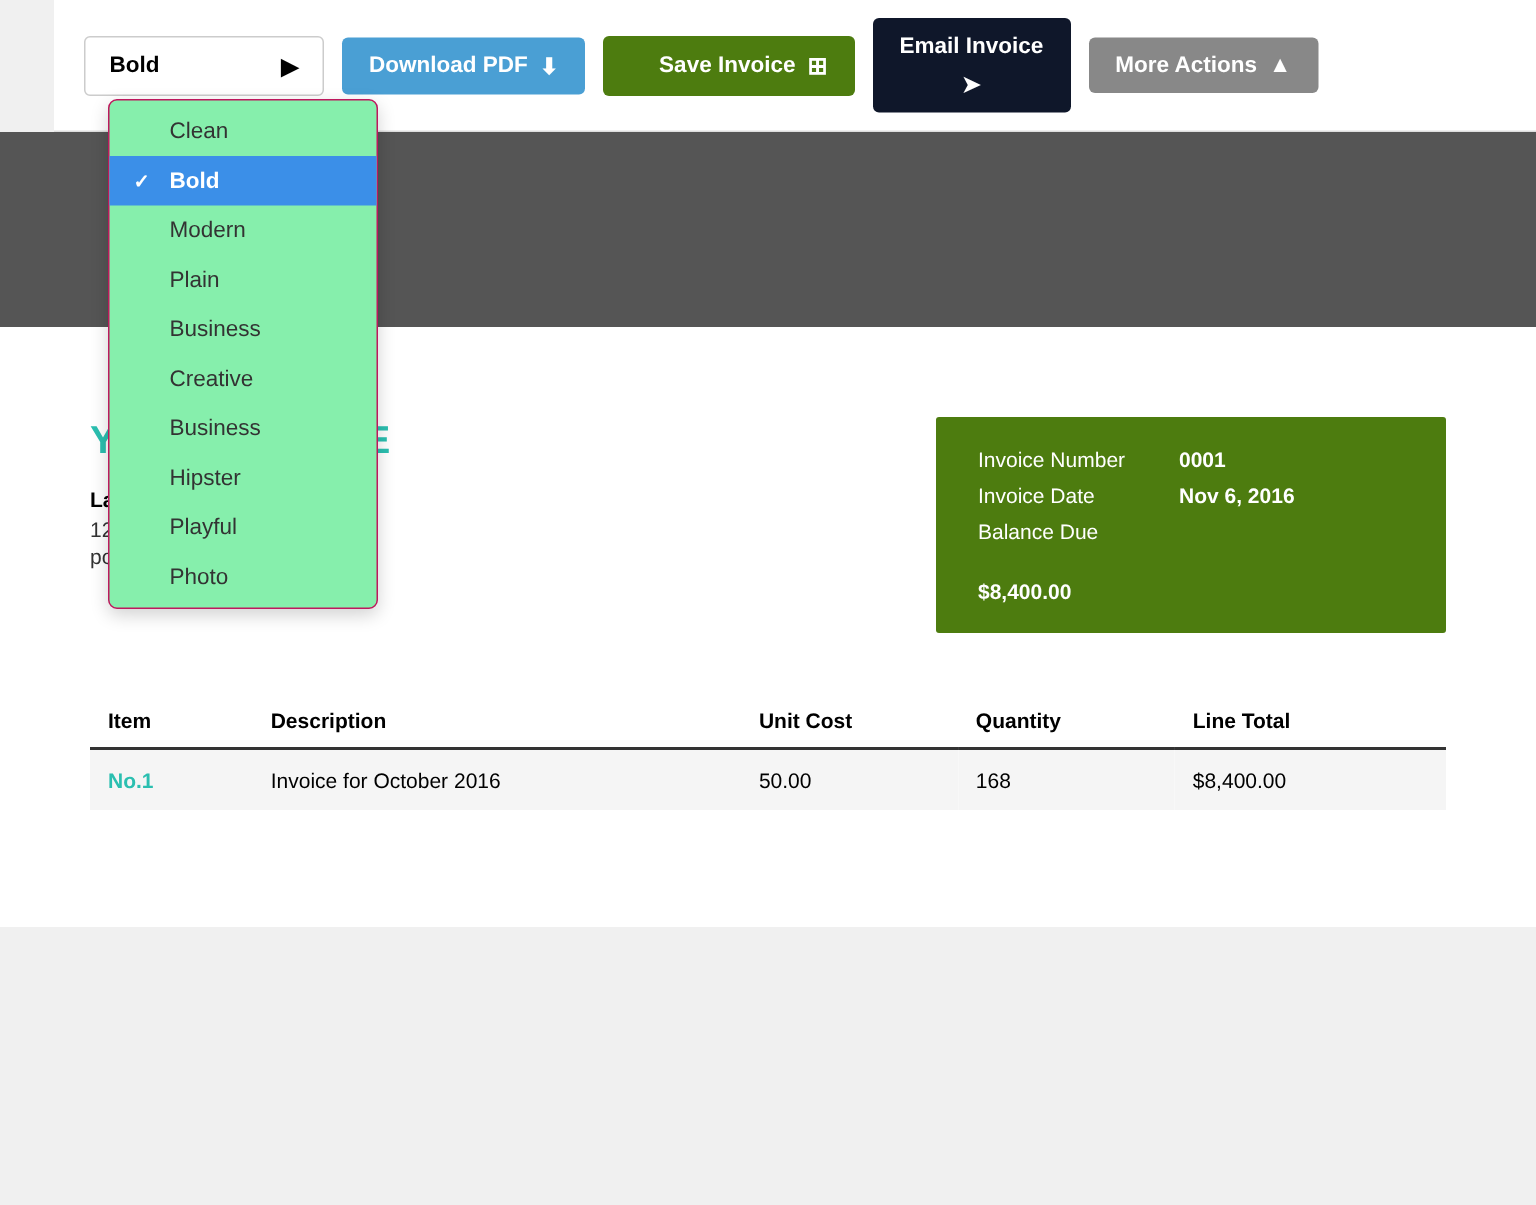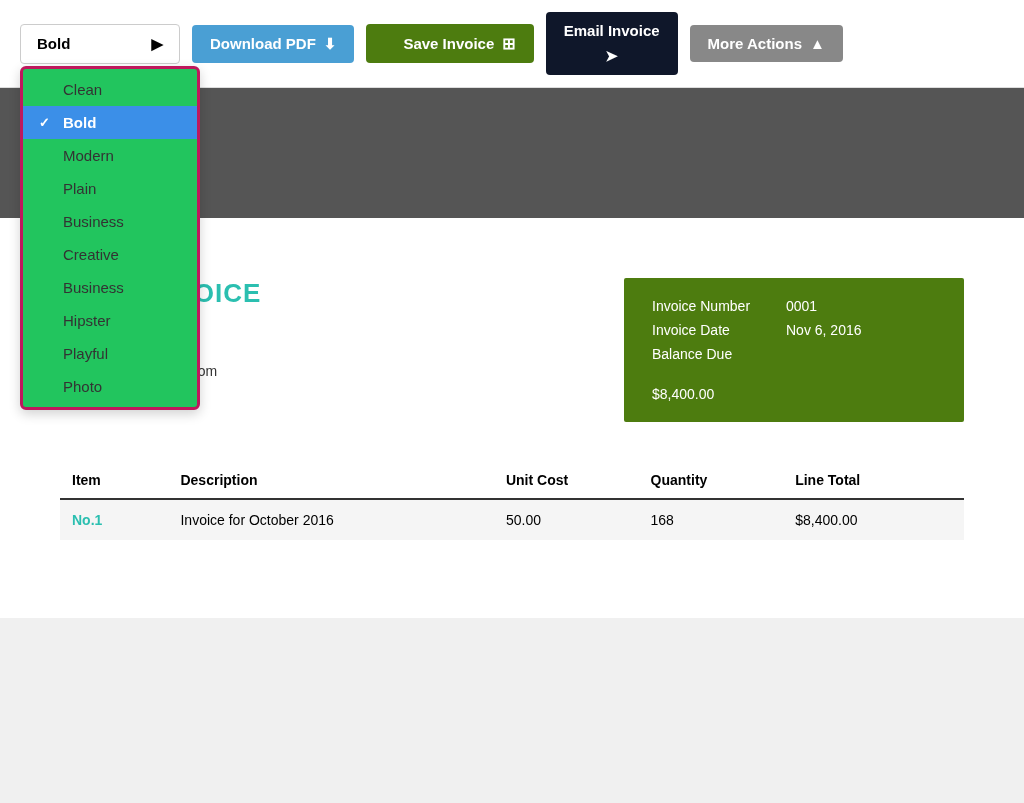--- a/index.html
+++ b/index.html
@@ -8,20 +8,21 @@
     
     .toolbar {
       background: #ffffff;
       border-bottom: 1px solid #ddd;
       padding: 12px 20px;
       display: flex;
       align-items: center;
       gap: 12px;
       position: relative;
       z-index: 10;
+      margin-left: 36px;
     }
 
     .template-selector {
       position: relative;
       display: inline-block;
     }
 
     .template-button {
       background: #ffffff;
       border: 1px solid #ccc;
@@ -32,23 +33,23 @@
       cursor: pointer;
       display: flex;
       align-items: center;
       gap: 8px;
       min-width: 160px;
     }
 
     .template-dropdown {
       position: absolute;
       top: calc(100% + 2px);
-      left: 0;
-      background: #22c55e;
-      border: 3px solid #be185d;
+      left: 16px;
+      background: #86efac;
+      border: 1px solid #be185d;
       border-radius: 6px;
       box-shadow: 0 4px 12px rgba(0,0,0,0.18);
       z-index: 100;
       min-width: 180px;
       padding: 4px 0;
     }
 
     .dropdown-item {
       padding: 8px 16px;
       font-size: 15px;
@@ -142,21 +143,21 @@
     .invoice-meta-row {
       display: flex;
       gap: 24px;
       margin-bottom: 8px;
       font-size: 14px;
     }
 
     .invoice-meta-row:last-child { margin-bottom: 0; flex-direction: column; }
 
     .meta-label { min-width: 110px; }
-    .meta-value { font-weight: 400; }
+    .meta-value { font-weight: 700; }
 
     
     .invoice-table {
       width: 100%;
       border-collapse: collapse;
       margin-top: 20px;
     }
 
     .invoice-table th {
       text-align: left;

